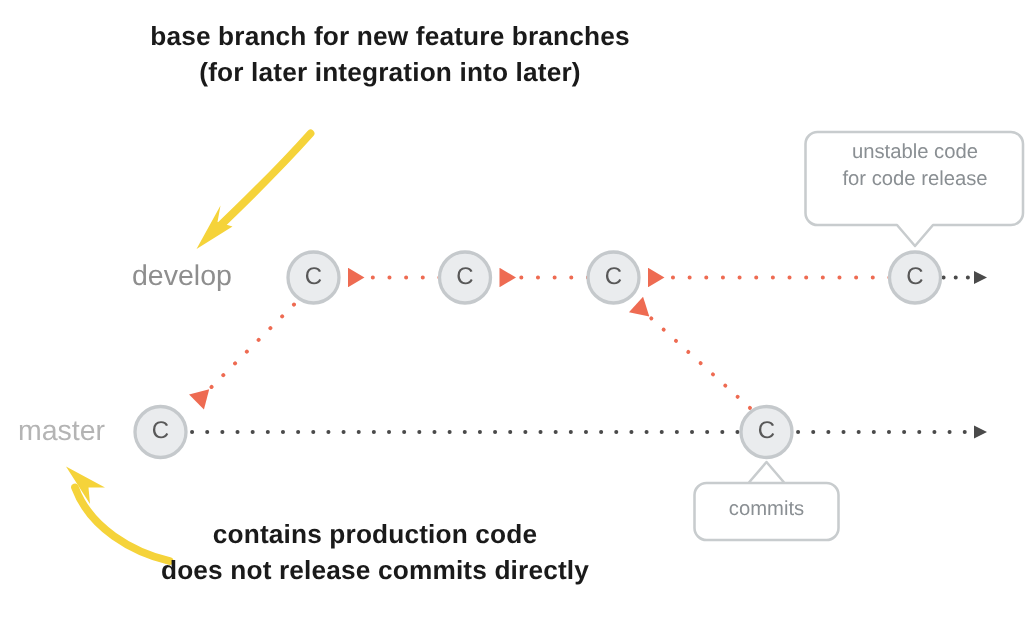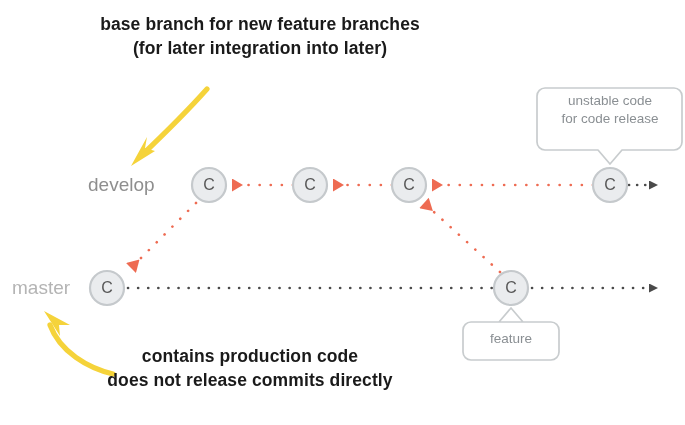--- a/index.html
+++ b/index.html
@@ -153,15 +153,15 @@
   <div class="commit-letter" style="left:392px; top:168px;">C</div>
   <div class="commit-letter" style="left:593px; top:168px;">C</div>
   <div class="commit-letter" style="left:90px; top:271px;">C</div>
   <div class="commit-letter" style="left:494px; top:271px;">C</div>
 
   <div class="callout-text" id="callout-unstable-text">
     <div>unstable code</div>
     <div>for code release</div>
   </div>
 
-  <div class="callout-text" id="callout-release-text">feature</div>
+  <div class="callout-text" id="callout-release-text">commits</div>
 
 </div>
 
 </body></html>

